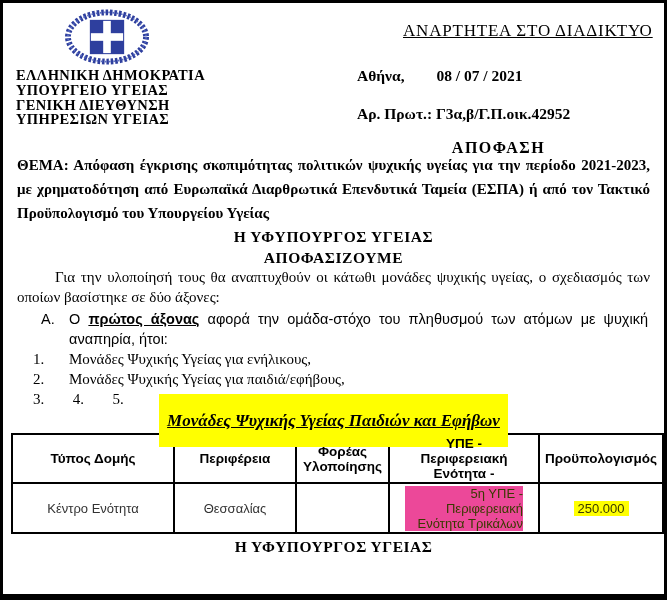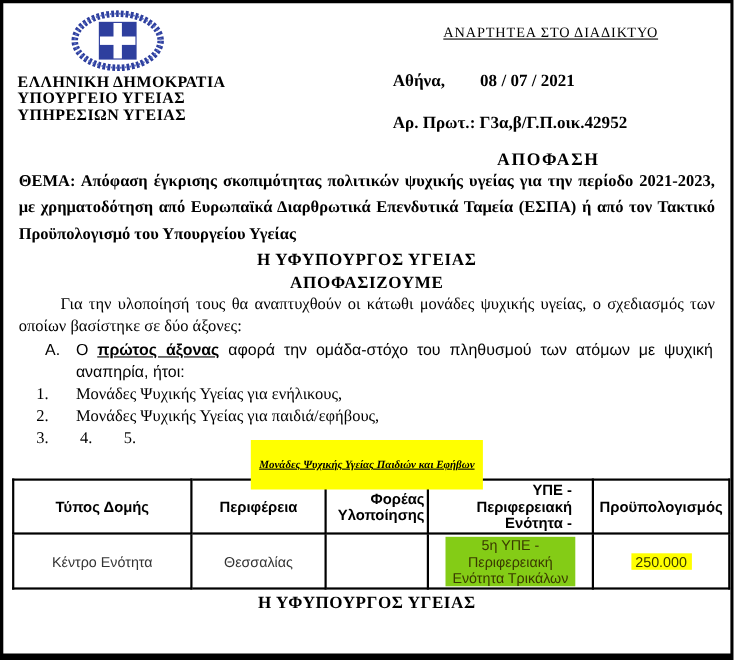--- a/index.html
+++ b/index.html
@@ -10,21 +10,21 @@
     background:#fff;color:#000;
     font-family:"Liberation Serif", serif;
     overflow:hidden;position:relative;
   }
   
   .header{display:flex;height:150px;}
   .header-left{width:340px;padding-left:13px;box-sizing:border-box;}
   .emblem{margin:6px 0 3px 48px;display:block;}
   .ministry-line{font-weight:bold;font-size:14.5px;line-height:14.8px;letter-spacing:0.4px;}
   .header-right{flex:1;padding-top:18px;box-sizing:border-box;}
-  .web-posting{display:inline-block;margin-left:60px;font-size:13px;letter-spacing:0.8px;text-decoration:underline;}
+  .web-posting{display:inline-block;margin-left:60px;font-size:17px;letter-spacing:0.8px;text-decoration:underline;}
   .date-row{margin:26px 0 0 14px;font-weight:bold;font-size:15.5px;}
   .date-value{margin-left:28px;}
   .protocol{margin:20px 0 0 14px;font-weight:bold;font-size:15.5px;}
   .decision-title{margin-top:16px;text-align:center;font-weight:bold;font-size:16px;letter-spacing:1.5px;padding-right:10px;}
   
   .subject{margin:0 14px;font-weight:bold;font-size:15px;line-height:24px;text-align:justify;}
   
   .mid-heading{text-align:center;font-weight:bold;font-size:15.5px;line-height:19px;margin-top:2px;letter-spacing:0.6px;}
   
   .para1{margin:4px 14px 0;font-size:15px;line-height:20px;}
@@ -32,29 +32,29 @@
   .item-a{display:flex;margin:2px 16px 0 38px;font-family:"Liberation Sans", sans-serif;font-size:14.5px;line-height:20px;}
   .item-a-label{width:28px;flex-shrink:0;}
   .item-a-text{text-align:justify;flex:1;}
   .axis-emphasis{font-weight:bold;text-decoration:underline;}
   .num-list{margin:0 14px 0 30px;font-size:15px;line-height:20px;}
   .num-row{display:flex;}
   .num-cell{width:36px;flex-shrink:0;}
   .extra-nums span{display:inline-block;width:36px;}
   
   .yellow-heading{text-align:center;margin-top:2px;line-height:20px;}
-  .yellow-heading span{background:#ffff00;font-weight:bold;font-style:italic;text-decoration:underline;font-size:10px;padding:17px 8px;}
+  .yellow-heading span{background:#ffff00;font-weight:bold;font-style:italic;text-decoration:underline;font-size:17px;padding:17px 8px;}
   
   table.units{border-collapse:collapse;table-layout:fixed;width:651px;margin:2px 0 0 8px;
     font-family:"Liberation Sans", sans-serif;border:2px solid #000;}
   table.units th,table.units td{border:2px solid #000;text-align:center;vertical-align:middle;padding:1px 2px;}
   table.units th{font-size:13.5px;font-weight:bold;height:42px;line-height:15px;}
   table.units td{font-size:13px;color:#333;height:46px;line-height:15px;}
-  .th-narrow{display:inline-block;max-width:112px;text-align:right;}
-  .hl-block{display:inline-block;max-width:118px;background:#84cc16;color:#3a3a00;}
+  .th-narrow{display:inline-block;max-width:112px;}
+  .hl-block{display:inline-block;max-width:118px;background:#ec4899;color:#3a3a00;text-align:right;}
   .hl-inline{background:#ffff00;padding:0 4px;color:#3a3a00;}
   
   .footer{margin-top:3px;text-align:center;font-weight:bold;font-size:15.5px;line-height:19px;letter-spacing:0.5px;}
 </style>
 </head>
 <body>
 
 <div class="doc">
 
   <div class="header">
@@ -62,20 +62,21 @@
       <svg class="emblem" width="86" height="56" viewBox="0 0 100 66">
         <ellipse cx="50" cy="33" rx="46" ry="29" fill="none" stroke="#2e3f9e" stroke-width="7" stroke-dasharray="3 2.2"></ellipse>
         <ellipse cx="50" cy="33" rx="46" ry="29" fill="none" stroke="#5a6cc0" stroke-width="2" stroke-dasharray="2 3"></ellipse>
         <rect x="29" y="12" width="42" height="42" fill="#2e3f9e" stroke="#fff" stroke-width="1.5"></rect>
         <rect x="45.5" y="14" width="9" height="38" fill="#fff"></rect>
         <rect x="31" y="28.5" width="38" height="9" fill="#fff"></rect>
       </svg>
       <div class="ministry">
         <div class="ministry-line">ΕΛΛΗΝΙΚΗ ΔΗΜΟΚΡΑΤΙΑ</div>
         <div class="ministry-line">ΥΠΟΥΡΓΕΙΟ ΥΓΕΙΑΣ</div>
+        <div class="ministry-line">ΓΕΝΙΚΗ ΔΙΕΥΘΥΝΣΗ</div>
         <div class="ministry-line">ΥΠΗΡΕΣΙΩΝ ΥΓΕΙΑΣ</div>
       </div>
     </div>
     <div class="header-right">
       <span class="web-posting">ΑΝΑΡΤΗΤΕΑ ΣΤΟ ΔΙΑΔΙΚΤΥΟ</span>
       <div class="date-row">
         <span>Αθήνα,</span>
         <span class="date-value">08 / 07 / 2021</span>
       </div>
       <div class="protocol">Αρ. Πρωτ.: Γ3α,β/Γ.Π.οικ.42952</div>

